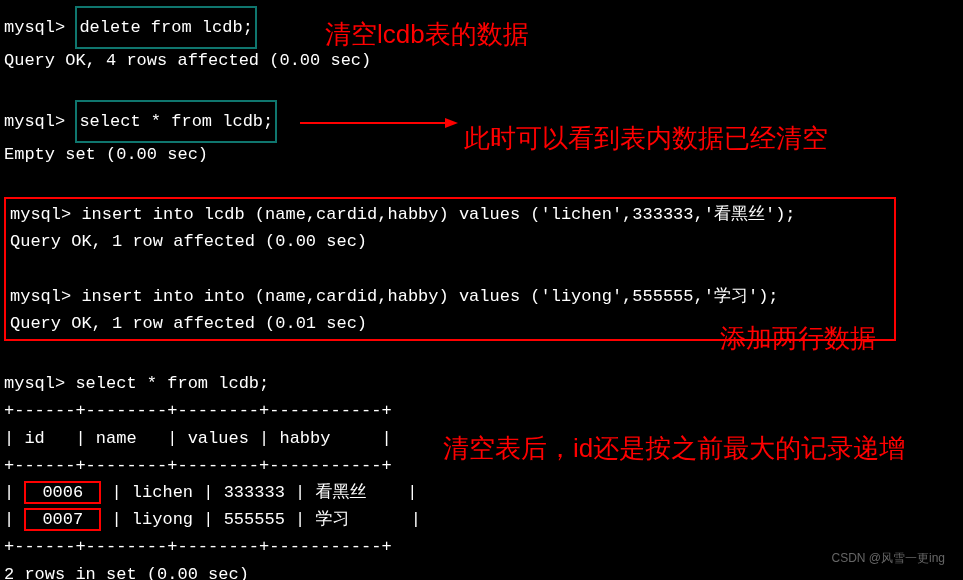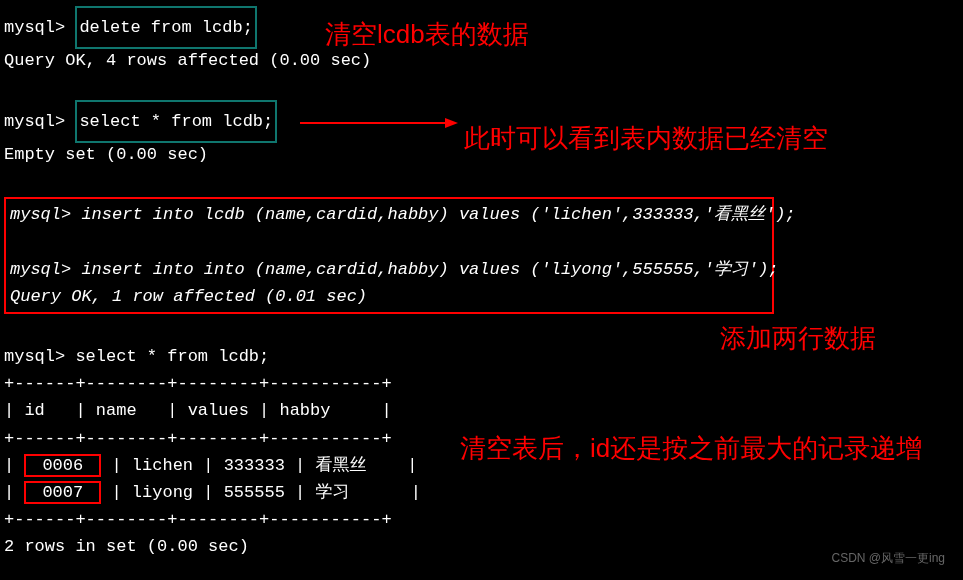--- a/index.html
+++ b/index.html
@@ -56,22 +56,23 @@
 
 
 
 <div class="line"><span>mysql&gt; </span><span class="box-red"><span>delete from lcdb;</span></span></div>
 <div class="line">Query OK, 4 rows affected (0.00 sec)</div>
 <div class="line"> </div>
 <div class="line"><span>mysql&gt; </span><span class="box-red"><span>select * from lcdb;</span></span></div>
 <div class="line">Empty set (0.00 sec)</div>
 <div class="line"> </div>
 
-<div class="box-red-large" style="width:770px;font-style:italic;">
+<div class="box-red-large" style="width:892px;">
 <div class="line"><span>mysql&gt; </span><span>insert into lcdb (name,cardid,habby) values ('lichen',333333,'看黑丝');</span></div>
+<div class="line">Query OK, 1 row affected (0.00 sec)</div>
 <div class="line"> </div>
 <div class="line"><span>mysql&gt; </span><span>insert into into (name,cardid,habby) values ('liyong',555555,'学习');</span></div>
 <div class="line">Query OK, 1 row affected (0.01 sec)</div>
 </div>
 
 <div class="line"> </div>
 <div class="line"><span>mysql&gt; </span><span>select * from lcdb;</span></div>
 <div class="line">+------+--------+--------+-----------+</div>
 <div class="line">| id   | name   | values | habby     |</div>
 <div class="line">+------+--------+--------+-----------+</div>
@@ -79,21 +80,21 @@
 <div class="line"><span>| </span><span class="id-box"><span>0007</span></span><span> | liyong | 555555 | 学习      |</span></div>
 <div class="line">+------+--------+--------+-----------+</div>
 <div class="line">2 rows in set (0.00 sec)</div>
 <div class="line"> </div>
 
 
 
 <div class="annotation" style="top:14px; left:325px;">清空lcdb表的数据</div>
 <div class="annotation" style="top:118px; left:464px;">此时可以看到表内数据已经清空</div>
 <div class="annotation" style="top:318px; left:720px;">添加两行数据</div>
-<div class="annotation" style="top:428px; left:460px;">清空表后，id还是按之前最大的记录递增</div>
+<div class="annotation" style="top:428px; left:443px;">清空表后，id还是按之前最大的记录递增</div>
 
 
 <svg class="arrow" style="top:108px; left:300px;" width="160" height="30">
   <line x1="0" y1="15" x2="145" y2="15" stroke="#ff0000" stroke-width="2"></line>
   <polygon points="145,10 158,15 145,20" fill="#ff0000"></polygon>
 </svg>
 
 <div class="watermark">CSDN @风雪一更ing</div>
 
 

